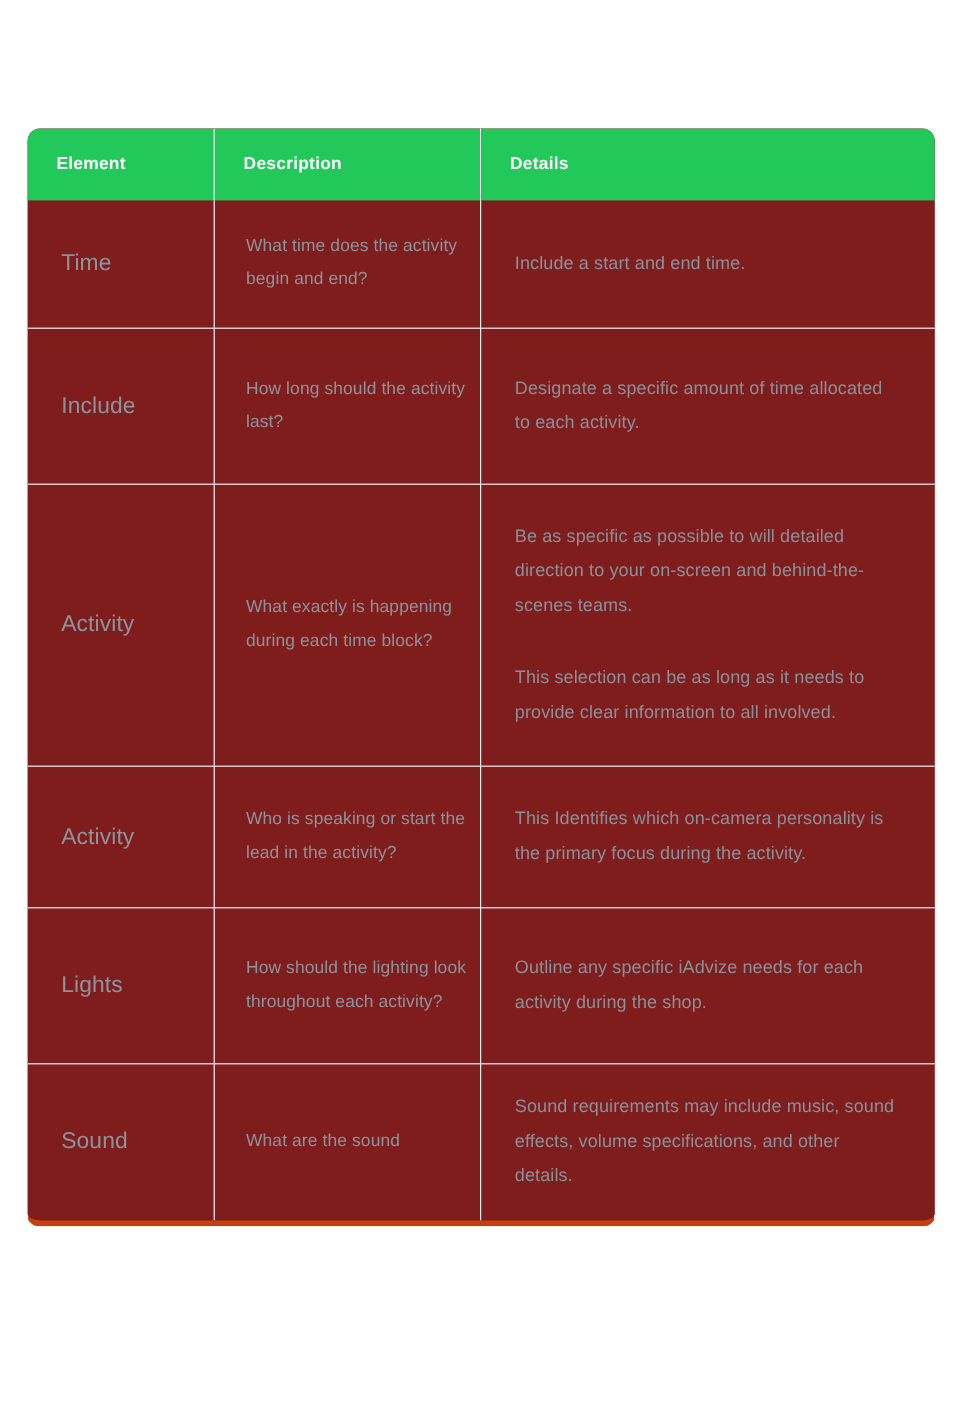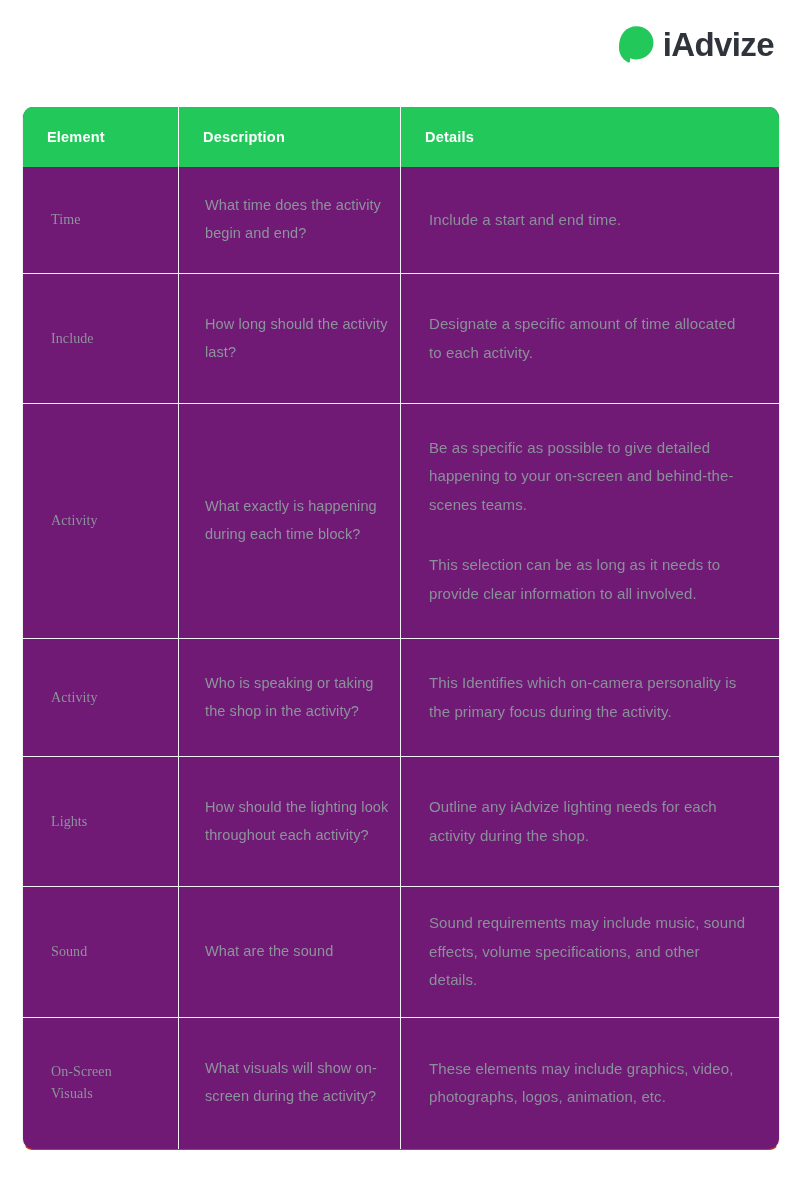--- a/index.html
+++ b/index.html
@@ -54,22 +54,22 @@
   }
   table.grid {
     width: 756px;
     border-collapse: separate;
     border-spacing: 0;
     table-layout: fixed;
     border-radius: 11px;
     overflow: hidden;
     border-left: 1px solid #f0f1f3;
     border-right: 1px solid #f0f1f3;
-    border-bottom: 1px solid #c2410c;
-    background: #701a75;
+    border-bottom: 5px solid #c2410c;
+    background: #7f1d1d;
   }
   col.c-element { width: 156px; }
   col.c-description { width: 222px; }
   col.c-details { width: 378px; }
 
   thead th {
     background: #22c95a;
     color: #ffffff;
     font-size: 14.5px;
     font-weight: bold;
@@ -87,28 +87,27 @@
     vertical-align: middle;
     border-top: 1px solid #f1f2f4;
     border-right: 1px solid #f1f2f4;
     padding: 22px 22px 22px 24px;
     box-sizing: border-box;
   }
   tbody td:last-child { border-right: none; }
   tbody tr:first-child td { border-top: none; }
 
   td.col-element {
-    font-size: 14px;
+    font-size: 19px;
     color: #8d939c;
     line-height: 1.55;
     letter-spacing: 0.1px;
     padding-left: 28px;
     padding-right: 10px;
     white-space: pre-line;
-    font-family: Liberation Serif, serif;
   }
   td.col-description {
     font-size: 14.5px;
     color: #8d939c;
     line-height: 1.9;
     letter-spacing: 0.1px;
     padding-left: 26px;
     padding-right: 6px;
   }
   td.col-details {
@@ -133,28 +132,20 @@
   tr[data-row="presenter"] td   { height: 118px; }
   tr[data-row="lights"] td      { height: 130px; }
   tr[data-row="sound"] td       { height: 110px; }
   tr[data-row="visuals"] td     { height: 132px; }
 </style>
 </head>
 <body>
 
 <div class="page">
 
-  <div class="brand">
-    <svg class="brand-bubble" viewBox="0 0 40 40" aria-hidden="true">
-      <path d="M20.6 2.2c9.3 0 16.9 7.4 16.9 16.6 0 9.2-7.6 16.6-16.9 16.6-2.3 0-4.5-0.45-6.5-1.27
-               l-0.15 3.05c-0.06 1.15-1.35 1.75-2.3 1.07l-4.0-2.9c-2.9-3.0-4.7-7.05-4.7-11.55
-               C2.95 9.6 10.6 2.2 20.6 2.2z" fill="#22c95a"></path>
-    </svg>
-    <span class="brand-name">iAdvize</span>
-  </div>
 
   <div class="table-wrap">
     <table class="grid">
       <colgroup>
         <col class="c-element">
         <col class="c-description">
         <col class="c-details">
       </colgroup>
       <thead>
         <tr>
@@ -178,55 +169,47 @@
           <td class="col-description">How long should the activity last?</td>
           <td class="col-details">
             <p>Designate a specific amount of time allocated to each activity.</p>
           </td>
         </tr>
 
         <tr data-row="activity">
           <td class="col-element">Activity</td>
           <td class="col-description">What exactly is happening during each time block?</td>
           <td class="col-details">
-            <p>Be as specific as possible to give detailed happening to your on-screen and behind-the-scenes teams.</p>
+            <p>Be as specific as possible to will detailed direction to your on-screen and behind-the-scenes teams.</p>
             <p>This selection can be as long as it needs to provide clear information to all involved.</p>
           </td>
         </tr>
 
         <tr data-row="presenter">
           <td class="col-element">Activity</td>
-          <td class="col-description">Who is speaking or taking the shop in the activity?</td>
+          <td class="col-description">Who is speaking or start the lead in the activity?</td>
           <td class="col-details">
             <p>This Identifies which on-camera personality is the primary focus during the activity.</p>
           </td>
         </tr>
 
         <tr data-row="lights">
           <td class="col-element">Lights</td>
           <td class="col-description">How should the lighting look throughout each activity?</td>
           <td class="col-details">
-            <p>Outline any iAdvize lighting needs for each activity during the shop.</p>
+            <p>Outline any specific iAdvize needs for each activity during the shop.</p>
           </td>
         </tr>
 
         <tr data-row="sound">
           <td class="col-element">Sound</td>
           <td class="col-description">What are the sound</td>
           <td class="col-details">
             <p>Sound requirements may include music, sound effects, volume specifications, and other details.</p>
           </td>
         </tr>
 
-        <tr data-row="visuals">
-          <td class="col-element"> On-Screen
-Visuals</td>
-          <td class="col-description">What visuals will show on-screen during the activity?</td>
-          <td class="col-details">
-            <p>These elements may include graphics, video, photographs, logos, animation, etc.</p>
-          </td>
-        </tr>
 
       </tbody>
     </table>
   </div>
 
 </div>
 
 </body></html>

